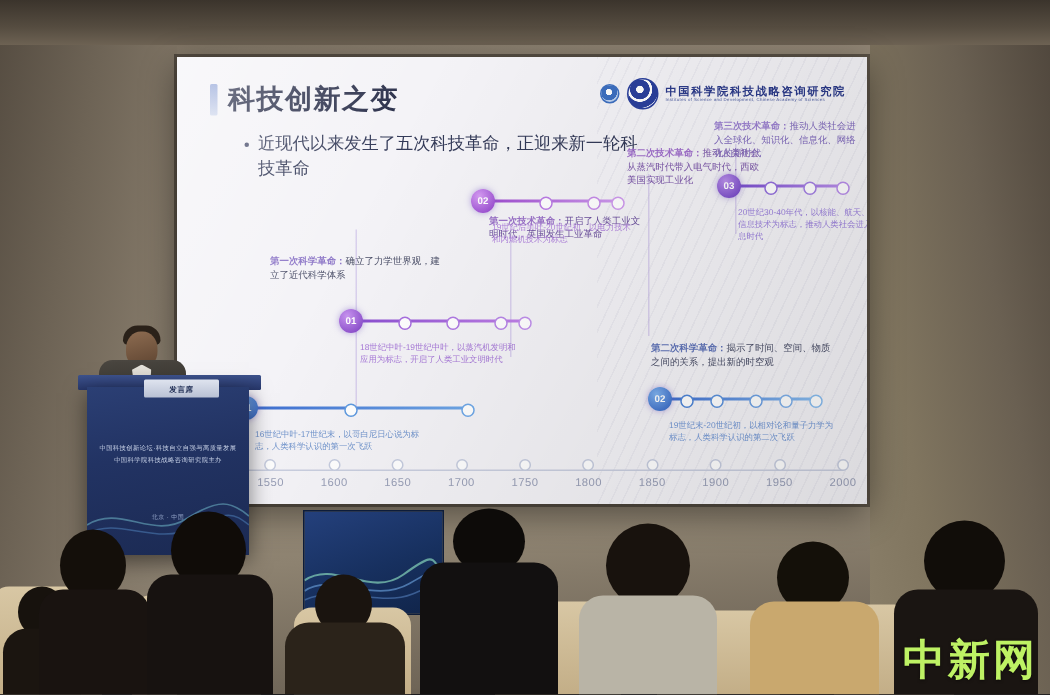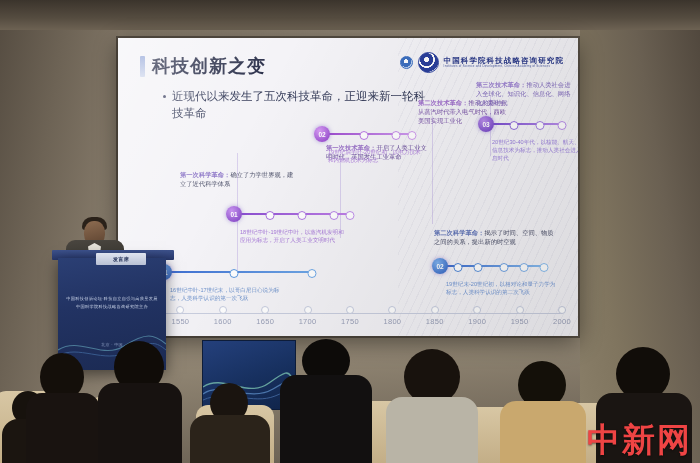--- a/index.html
+++ b/index.html
@@ -116,21 +116,21 @@
   
   .aud{position:absolute;left:0;bottom:0;width:700px;height:150px;}
   .seat{position:absolute;bottom:0;border-radius:12px 12px 0 0;
         background:linear-gradient(180deg,#d8c7a4,#c3ae87);}
   .person{position:absolute;bottom:0;}
   .p-head{position:absolute;border-radius:50%;}
   .p-body{position:absolute;border-radius:16px 16px 0 0;}
 
   
   .wm{position:absolute;right:8px;bottom:8px;text-align:center;}
-  .wm-cn{font-size:33px;font-weight:bold;color:#ef4444;letter-spacing:2px;
+  .wm-cn{font-size:28px;font-weight:bold;color:#bef264;letter-spacing:2px;
          line-height:30px;text-shadow:0 1px 2px rgba(0,0,0,.5);
          font-family:"DejaVu Sans",sans-serif;}
   .wm-en{font-size:13px;font-weight:bold;color:#ffffff;letter-spacing:.6px;
          line-height:14px;text-shadow:0 1px 2px rgba(0,0,0,.8);}
 </style>
 </head>
 <body>
 
 <div id="scene">
 

